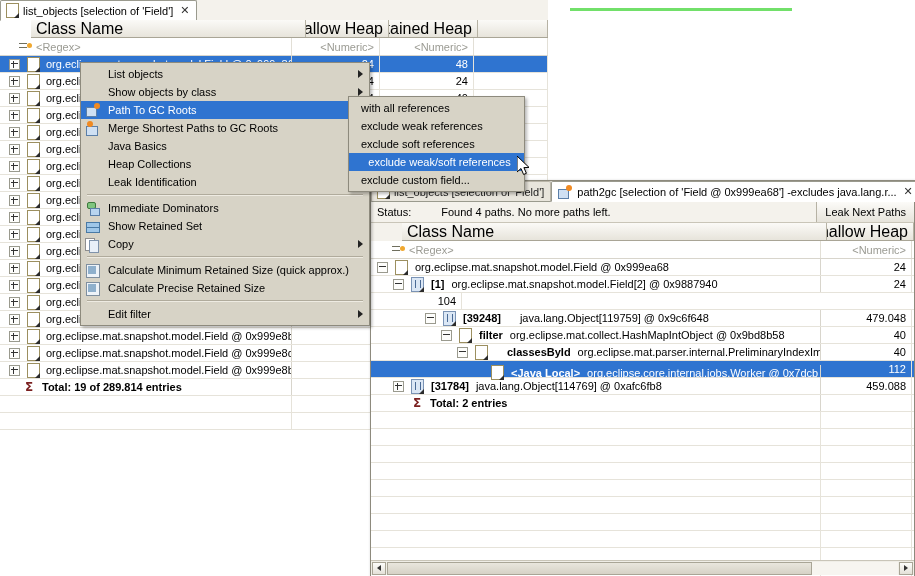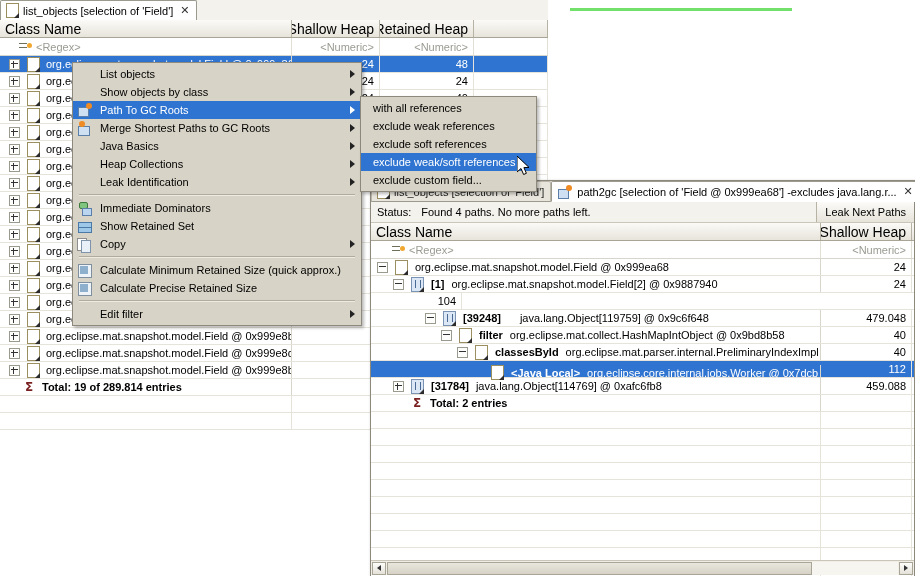--- a/index.html
+++ b/index.html
@@ -22,21 +22,21 @@
     border-radius:2px 2px 0 0;position:relative;top:1px;
   }
   .tab.inactive{
     background:#e8e5dc;border:1px solid #b9b5a8;border-bottom:1px solid #9a9a8e;
     border-radius:2px 2px 0 0;position:relative;top:1px;color:#222;
   }
   .close-x{font-size:11px;color:#333;margin-left:3px;}
 
   .colhead{
     display:flex;height:17px;background:linear-gradient(#fbfaf7,#e7e4db);
-    border-bottom:1px solid #a9a596;font-size:14px;
+    border-bottom:1px solid #a9a596;font-size:16px;margin-left:31px;
   }
   .colhead div{
     border-right:1px solid #b6b2a4;display:flex;align-items:center;
     padding:0 5px;box-sizing:border-box;overflow:hidden;white-space:nowrap;
   }
   .colhead .r{justify-content:flex-end;}
   .filterrow{
     display:flex;height:17px;border-bottom:1px solid #d8d5cc;color:#9b9b93;
     font-size:11px;background:#fff;
   }
@@ -182,21 +182,21 @@
   }
 
   
   #rightPanel{
     left:370px;top:180px;width:545px;height:396px;background:#f4f2ec;
     border:1px solid #8d8a7d;box-sizing:border-box;z-index:30;
     box-shadow:1px 1px 3px rgba(0,0,0,.25);
   }
   .statusbar{
     height:20px;display:flex;align-items:center;background:#f4f2ec;
-    border-bottom:1px solid #c9c5b8;font-size:11px;
+    border-bottom:1px solid #c9c5b8;font-size:11px;gap:20px;
   }
   .statuslabel{padding-left:6px;white-space:nowrap;}
   .statustext{padding-left:10px;white-space:nowrap;}
   .fetchbtn{
     margin-left:auto;height:20px;display:flex;align-items:center;padding:0 8px;
     background:linear-gradient(#fcfbf8,#e6e3da);border-left:1px solid #b6b2a4;
     font-size:11px;white-space:nowrap;
   }
   .treearea{background:#fff;position:relative;overflow:hidden;}
   .hscroll{
@@ -458,21 +458,21 @@
         <div class="row">
           <div class="cell" style="width: 292px;"></div>
           <div class="cell" style="width: 88px;"></div>
           <div class="cell" style="width: 94px;"></div>
           <div class="cell" style="width: 74px;"></div>
         </div>
       </div>
   </div>
 </div>
 
-<div class="menu" id="ctxmenu" style="left:72px;top:62px;width:288px;">
+<div class="menu" id="ctxmenu" style="left:80px;top:62px;width:288px;">
     <div class="mi">
       <span class="micon"></span>
       <span class="mlabel">List objects</span>
       <i class="arrow"></i>
     </div>
     <div class="mi">
       <span class="micon"></span>
       <span class="mlabel">Show objects by class</span>
       <i class="arrow"></i>
     </div>
@@ -525,32 +525,32 @@
       <span class="mlabel">Calculate Precise Retained Size</span>
     </div>
     <div class="msep"></div>
     <div class="mi">
       <span class="micon"></span>
       <span class="mlabel">Edit filter</span>
       <i class="arrow"></i>
     </div>
   </div>
 
-<div class="menu" id="submenu" style="left:360px;top:96px;width:175px;">
+<div class="menu" id="submenu" style="left:348px;top:96px;width:175px;">
     <div class="mi">
       <span class="mlabel" style="padding-left: 8px;">with all references</span>
     </div>
     <div class="mi">
       <span class="mlabel" style="padding-left: 8px;">exclude weak references</span>
     </div>
     <div class="mi">
       <span class="mlabel" style="padding-left: 8px;">exclude soft references</span>
     </div>
     <div class="mi hl">
-      <span class="mlabel" style="padding-left: 8px;">exclude weak/soft references</span>
+      <span class="mlabel" style="padding-left: 8px; text-align: center;">exclude weak/soft references</span>
     </div>
     <div class="mi">
       <span class="mlabel" style="padding-left: 8px;">exclude custom field...</span>
     </div>
   </div>
 
 <svg class="cursor" style="left:517px;top:156px;" width="16" height="22" viewBox="0 0 16 22">
   <polygon points="0,0 0,16 4,12.5 6.6,18.5 9.4,17.3 6.9,11.6 12,11.4" fill="#fff" stroke="#000" stroke-width="1"></polygon>
 </svg>
 
@@ -622,21 +622,21 @@
           <span class="ico-doc"></span>
           <span class="bold" style="margin-left: 4px;">filter</span>
           <span style="margin-left: 4px;">org.eclipse.mat.collect.HashMapIntObject @ 0x9bd8b58</span>
         </div>
         <div class="cell r" style="width: 91px;">40</div>
       </div>
       <div class="row">
         <div class="cell name" style="width: 450px; padding-left: 86px;">
           <span class="exp" style="margin-right: 4px;"></span>
           <span class="ico-doc"></span>
-          <span class="bold" style="margin-left: 4px;">classesById</span>
+          <span class="bold" style="margin-left: 16px;">classesById</span>
           <span style="margin-left: 4px;">org.eclipse.mat.parser.internal.PreliminaryIndexImpl (</span>
         </div>
         <div class="cell r" style="width: 91px;">40</div>
       </div>
       <div class="row sel">
         <div class="cell name" style="width: 450px; padding-left: 102px; margin-top: 7px;">
           <span class="exp none" style="margin-right: 4px;"></span>
           <span class="ico-doc"></span>
           <span class="bold" style="margin-left: 4px;">&lt;Java Local&gt;</span>
           <span style="margin-left: 4px;">org.eclipse.core.internal.jobs.Worker @ 0x7dcb</span>

